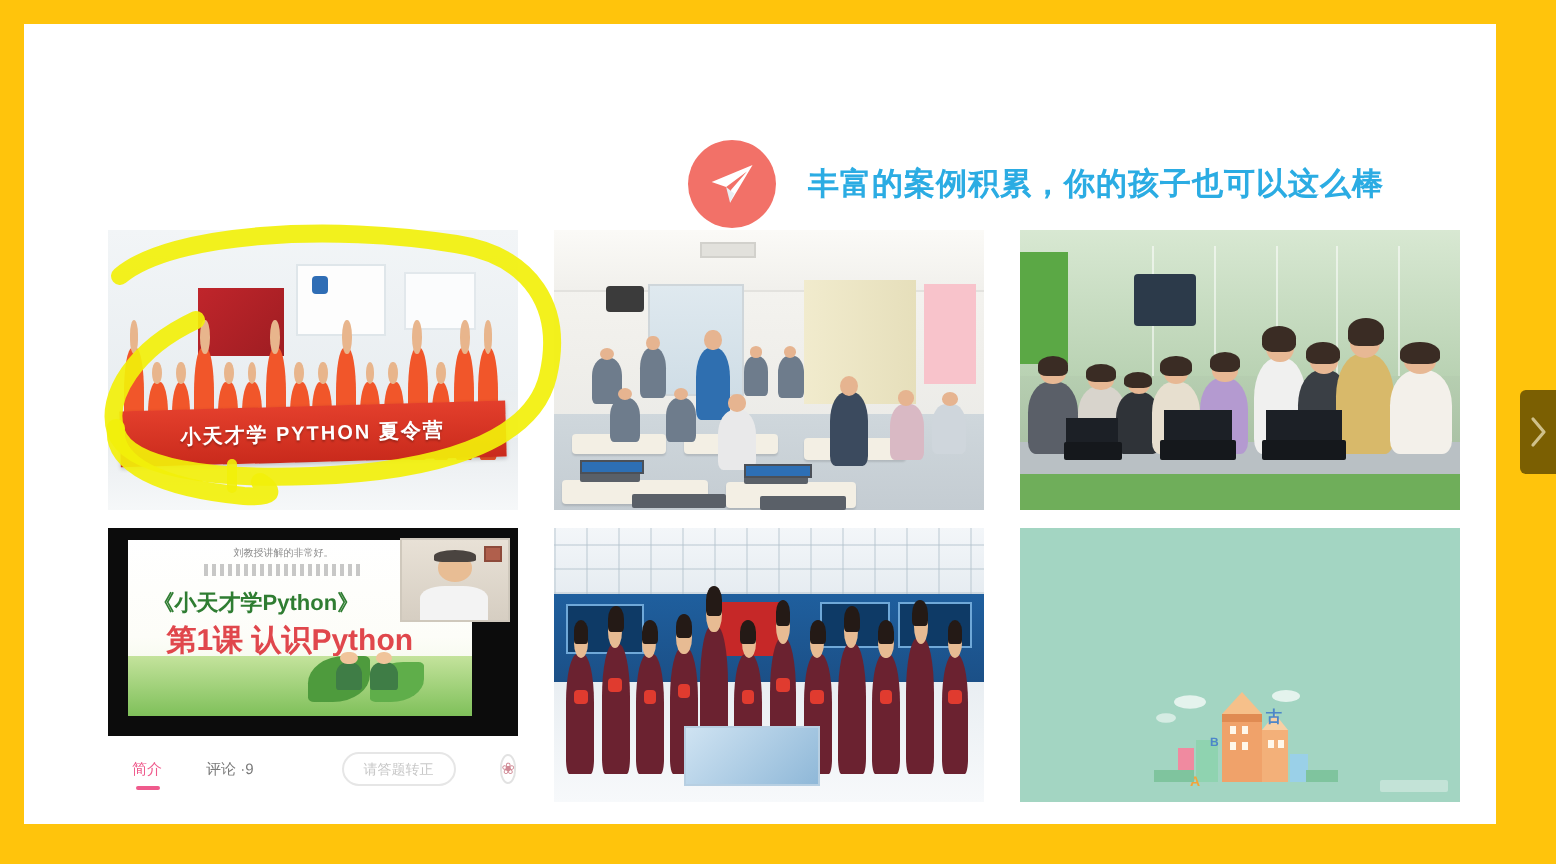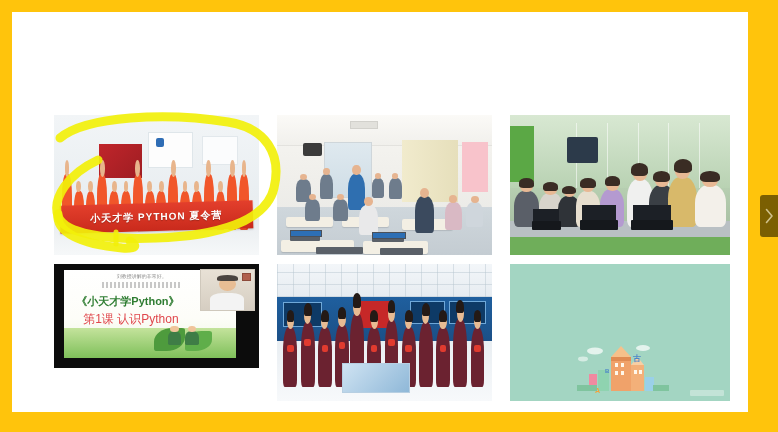--- a/index.html
+++ b/index.html
@@ -163,21 +163,21 @@
     position:absolute; left:22%; top:13%; width:46%; height:7%;
     background:repeating-linear-gradient(90deg,#9a9a9a 0 2px,transparent 2px 4px);
     opacity:.55;
   }
   .course .slide .t1{
     position:absolute; left:7%; top:27%;
     color:#2f7d32; font-weight:bold; font-size:11px; white-space:nowrap;
   }
   .course .slide .t2{
     position:absolute; left:11%; top:47%;
-    color:#e0474c; font-weight:normal; font-size:12px; white-space:nowrap;
+    color:#e0474c; font-weight:bold; font-size:15px; white-space:nowrap;
   }
   .course .slide .grass{
     position:absolute; left:0; bottom:0; width:100%; height:34%;
     background:linear-gradient(#c4e39c,#7fc05a);
   }
   .course .slide .leaf{
     position:absolute; bottom:8%; background:#4e9b3d;
     border-radius:60% 10% 60% 10%;
   }
   .course .slide .child{
@@ -267,20 +267,29 @@
 <body>
 
 <div id="next-tab">
   <svg width="10" height="16" viewBox="0 0 10 16">
     <path d="M2.5 1.5 L8 8 L2.5 14.5" fill="none" stroke="#cfc08a" stroke-width="1.6" stroke-linecap="round" stroke-linejoin="round"></path>
   </svg>
 </div>
 
 <div id="frame">
 
+  <div id="header">
+    <div id="send-badge">
+      <svg width="26" height="26" viewBox="0 0 24 24">
+        <path d="M21.5 3.2 L2.6 11.1 L9.3 13.4 L18.9 6.2 L11.6 14.6 L11.1 20.6 Z" fill="#ffffff"></path>
+        <path d="M9.3 13.4 L11.1 20.6 L13.0 16.4 Z" fill="#e9eef2"></path>
+      </svg>
+    </div>
+    <div id="header-title">丰富的案例积累，你的孩子也可以这么棒</div>
+  </div>
 
   <div id="gallery">
 
     <div class="tile camp">
       <div class="wall"></div>
       <div class="poster"></div>
       <div class="poster2"></div>
       <div class="redflag"></div>
       <div class="floor"></div>
       <div class="kids">
@@ -379,20 +388,27 @@
           <div class="leaf" style="left:70%;width:16%;height:22%;background:#5fae4a"></div>
           <div class="child" style="left:60%"></div>
           <div class="child" style="left:70%"></div>
         </div>
         <div class="cam">
           <div class="pic"></div>
           <div class="head"></div>
           <div class="body"></div>
         </div>
       </div>
+      <div class="bar">
+        <div class="tab active">简介</div>
+        <div class="tab">评论 ·9</div>
+        <div class="spacer"></div>
+        <div class="askbtn">请答题转正</div>
+        <div class="giftbtn">❀</div>
+      </div>
     </div>
 
     <div class="tile hall">
       <div class="ceiling"></div>
       <div class="grid"></div>
       <div class="bluewall"></div>
       <div class="scr" style="left:3%;top:28%;width:18%;height:18%"></div>
       <div class="scr" style="left:62%;top:27%;width:16%;height:17%"></div>
       <div class="scr" style="left:80%;top:27%;width:17%;height:17%"></div>
       <div class="redpanel"></div>

